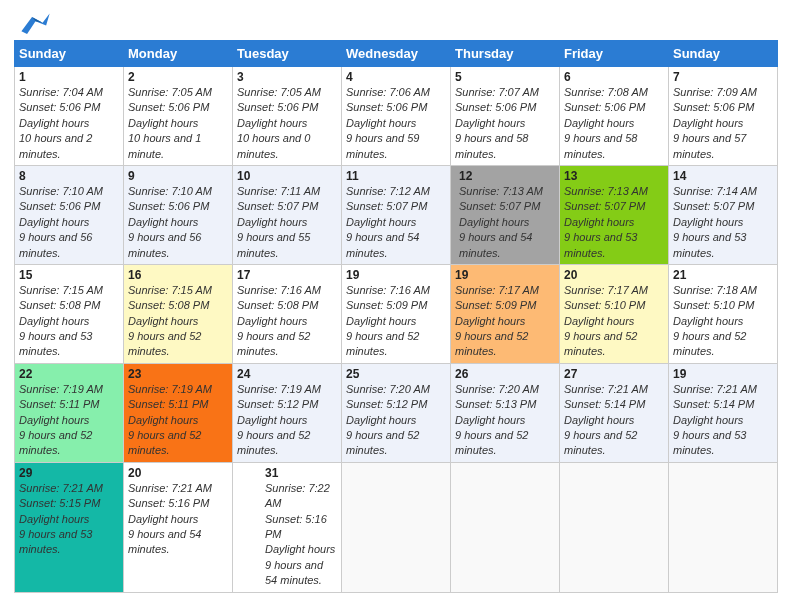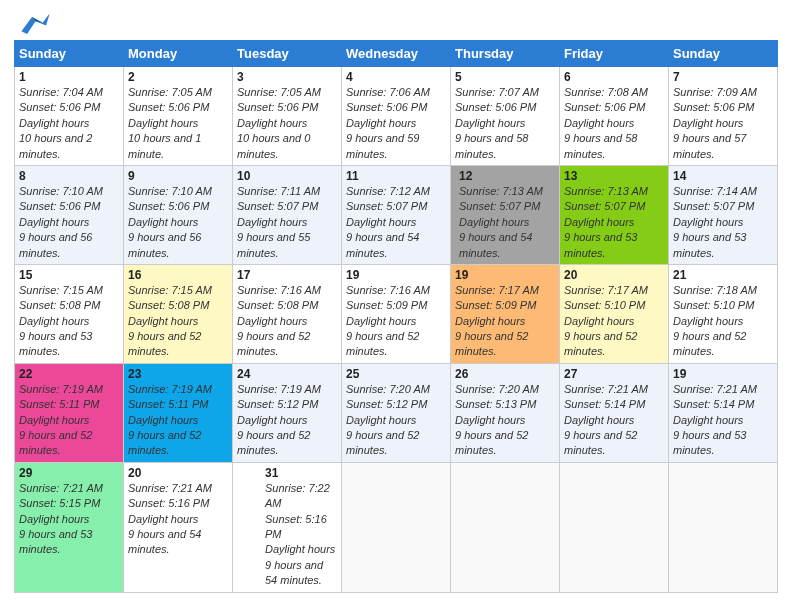--- a/index.html
+++ b/index.html
@@ -213,25 +213,25 @@
           <td style="background: #fef9c3;">
             <span class="day-num">20</span>
             <div class="day-info"><span>Sunrise:</span> 7:17 AM<br><span>Sunset:</span> 5:10 PM<br><span>Daylight hours</span><br>9 hours and 52 minutes.</div>
           </td>
           <td style="background: rgb(255, 255, 255);">
             <span class="day-num">21</span>
             <div class="day-info"><span>Sunrise:</span> 7:18 AM<br><span>Sunset:</span> 5:10 PM<br><span>Daylight hours</span><br>9 hours and 52 minutes.</div>
           </td>
         </tr>
         <tr>
-          <td style="background: #ec4899;">
+          <td style="background: #86efac;">
             <span class="day-num">22</span>
             <div class="day-info"><span>Sunrise:</span> 7:19 AM<br><span>Sunset:</span> 5:11 PM<br><span>Daylight hours</span><br>9 hours and 52 minutes.</div>
           </td>
-          <td style="background: #0ea5e9;">
+          <td style="background: #f97316;">
             <span class="day-num">23</span>
             <div class="day-info"><span>Sunrise:</span> 7:19 AM<br><span>Sunset:</span> 5:11 PM<br><span>Daylight hours</span><br>9 hours and 52 minutes.</div>
           </td>
           <td style="background: rgb(238, 242, 250);">
             <span class="day-num">24</span>
             <div class="day-info"><span>Sunrise:</span> 7:19 AM<br><span>Sunset:</span> 5:12 PM<br><span>Daylight hours</span><br>9 hours and 52 minutes.</div>
           </td>
           <td style="background: rgb(238, 242, 250);">
             <span class="day-num">25</span>
             <div class="day-info"><span>Sunrise:</span> 7:20 AM<br><span>Sunset:</span> 5:12 PM<br><span>Daylight hours</span><br>9 hours and 52 minutes.</div>
@@ -243,21 +243,21 @@
           <td style="background: rgb(238, 242, 250);">
             <span class="day-num">27</span>
             <div class="day-info"><span>Sunrise:</span> 7:21 AM<br><span>Sunset:</span> 5:14 PM<br><span>Daylight hours</span><br>9 hours and 52 minutes.</div>
           </td>
           <td style="background: rgb(238, 242, 250);">
             <span class="day-num">19</span>
             <div class="day-info"><span>Sunrise:</span> 7:21 AM<br><span>Sunset:</span> 5:14 PM<br><span>Daylight hours</span><br>9 hours and 53 minutes.</div>
           </td>
         </tr>
         <tr>
-          <td style="background: #86efac;">
+          <td style="background: #14b8a6;">
             <span class="day-num">29</span>
             <div class="day-info"><span>Sunrise:</span> 7:21 AM<br><span>Sunset:</span> 5:15 PM<br><span>Daylight hours</span><br>9 hours and 53 minutes.</div>
           </td>
           <td style="background: rgb(255, 255, 255);">
             <span class="day-num">20</span>
             <div class="day-info"><span>Sunrise:</span> 7:21 AM<br><span>Sunset:</span> 5:16 PM<br><span>Daylight hours</span><br>9 hours and 54 minutes.</div>
           </td>
           <td style="background: rgb(255, 255, 255); padding-left: 32px;">
             <span class="day-num">31</span>
             <div class="day-info"><span>Sunrise:</span> 7:22 AM<br><span>Sunset:</span> 5:16 PM<br><span>Daylight hours</span><br>9 hours and 54 minutes.</div>

